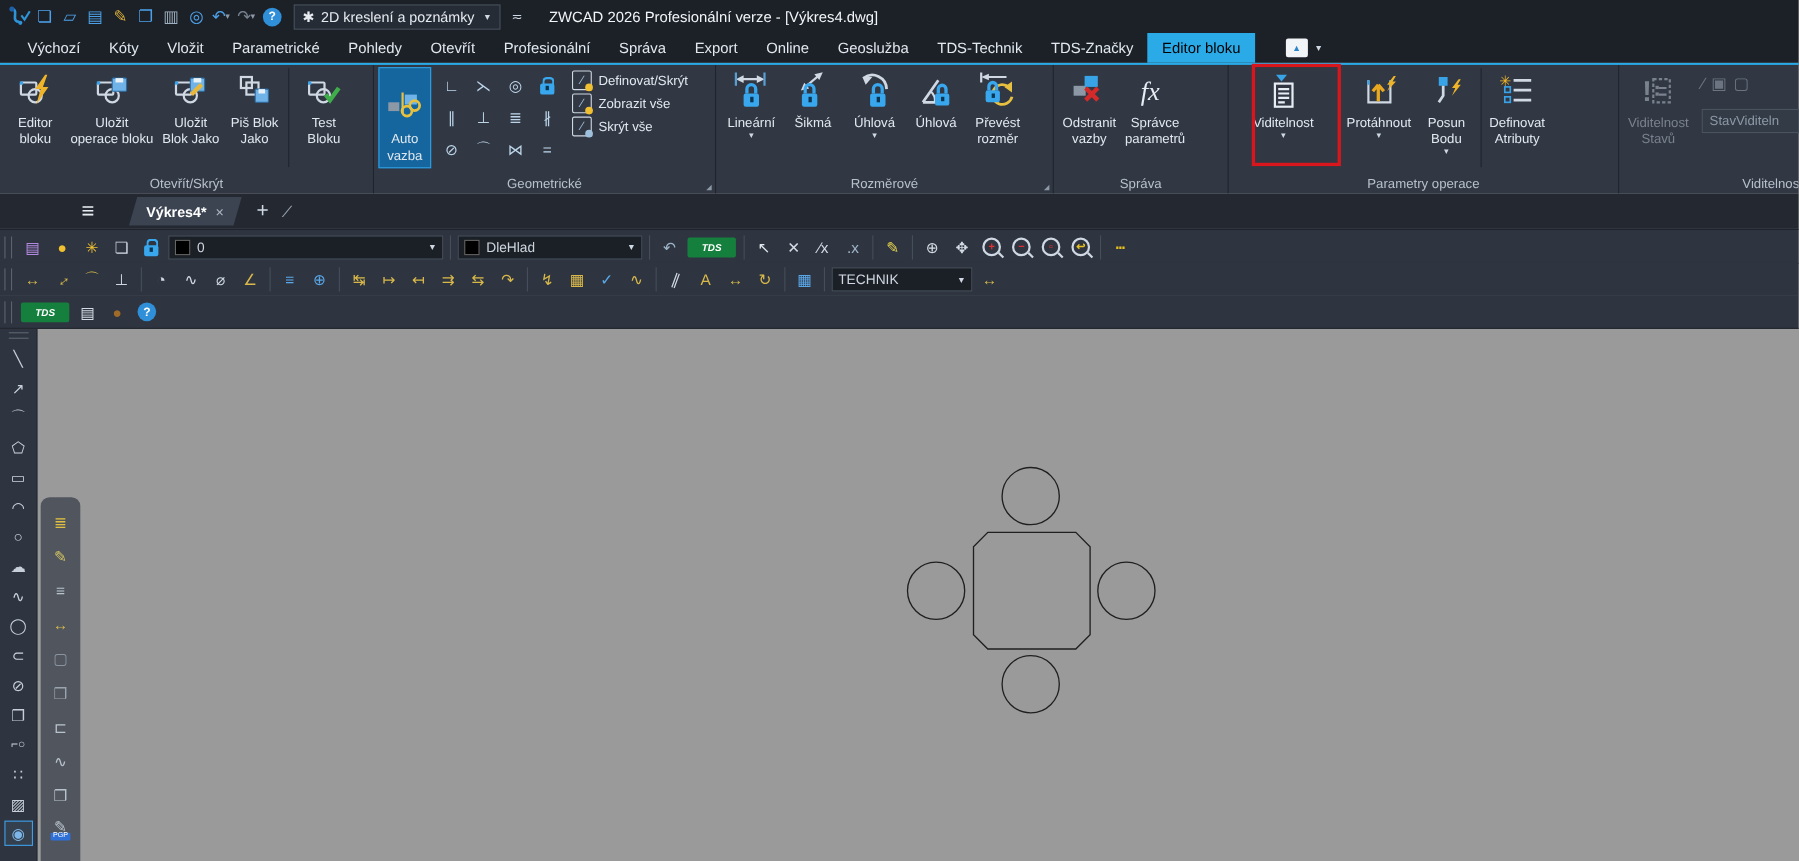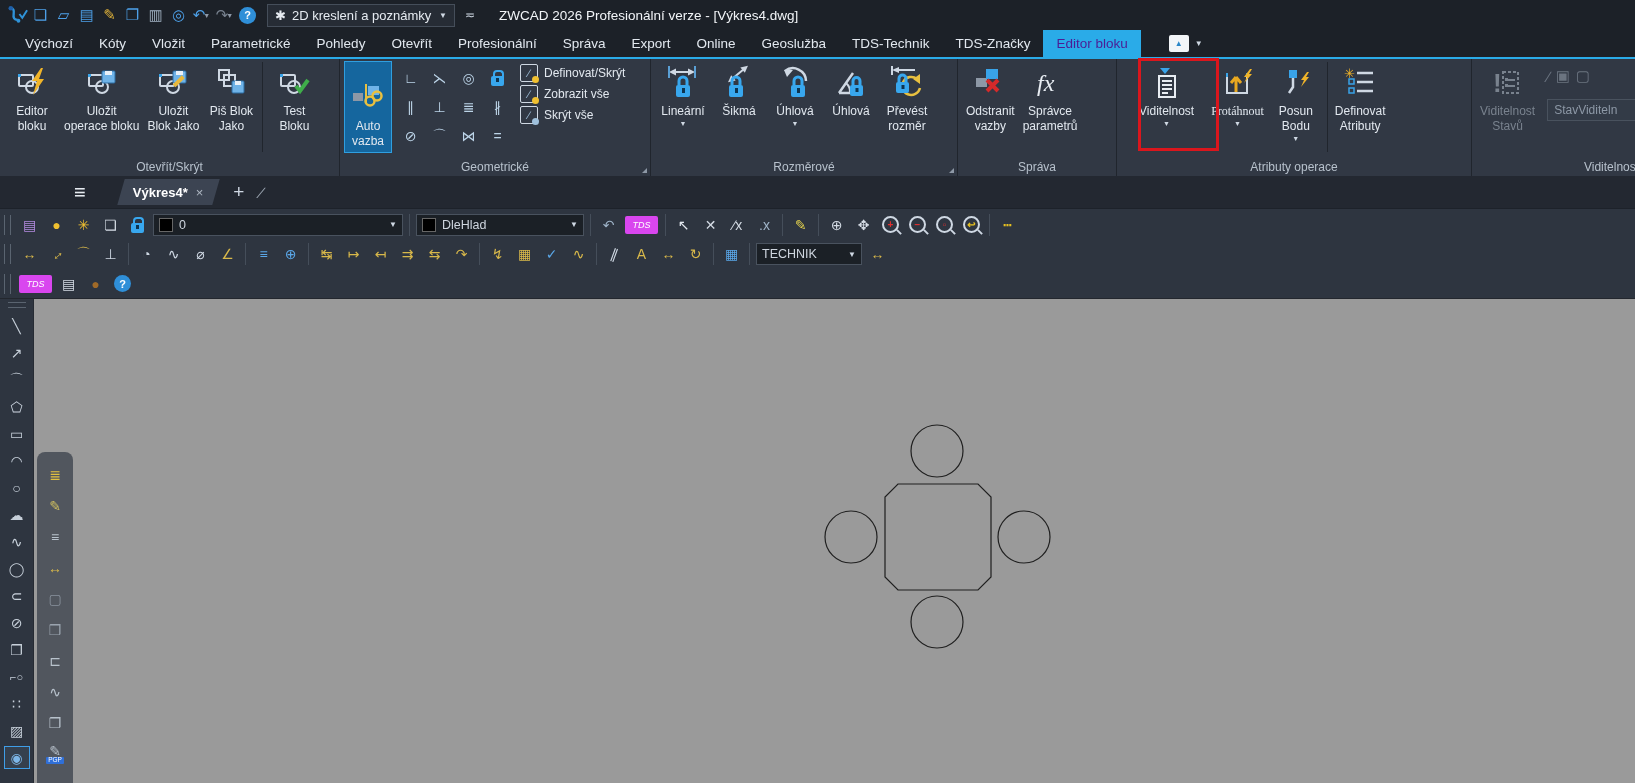--- a/index.html
+++ b/index.html
@@ -18,21 +18,21 @@
   .ws-box{display:flex;align-items:center;gap:6px;background:#262c35;border:1px solid #454e5a;
           height:23px;padding:0 7px;margin-left:8px;color:#e6ebf1;font-size:13px;width:188px;box-sizing:border-box}
   .ws-box .gear{color:#e6ebf1;font-size:13px}
   .ws-box .wsarrow{margin-left:auto;font-size:8px;color:#cfd8e3}
   .tb-extra{color:#cfd8e3;font-size:12px;margin-left:6px;width:18px;text-align:center}
   .title-text{color:#f2f5f8;font-size:13.5px;margin-left:20px;white-space:nowrap}
   
   .tabrow{position:absolute;top:30px;left:0;right:0;height:27px;background:#1c2128;
           display:flex;align-items:stretch;z-index:20;padding-left:12px}
   .rtab{padding:0 13px;font-size:13.5px;color:#e2e8ef;display:flex;align-items:center;cursor:default;white-space:nowrap}
-  .rtab.active{background:#2aabe8;color:#4c1d95}
+  .rtab.active{background:#2aabe8;color:#000000}
   .collapse-btn{width:20px;height:17px;background:#f2f5f8;border-radius:2px;margin:5px 0 0 28px;
                 display:flex;align-items:center;justify-content:center;font-size:8px;color:#2a86c8}
   .collapse-arrow{color:#cfd8e3;font-size:8px;margin:9px 0 0 6px}
   
   .ribbon{position:absolute;top:57px;left:0;right:0;height:119px;background:#313844;
           border-top:2px solid #2aabe8;box-sizing:border-box;display:flex;z-index:15;overflow:hidden}
   .rgroup{position:relative;height:100%;border-right:1px solid #20252d;box-sizing:border-box;flex:none}
   .rlabel{position:absolute;bottom:2px;left:0;right:0;text-align:center;font-size:12px;color:#b7c1cc;white-space:nowrap}
   .rbody{display:flex;align-items:flex-start;padding:2px 4px;height:94px}
   .rbtn{display:flex;flex-direction:column;align-items:center;color:#e2e8ef;font-size:12px;
@@ -80,22 +80,22 @@
   .tb3{top:269px;height:29px;border-bottom:1px solid #23272e}
   .tbtn{width:25px;height:22px;display:flex;align-items:center;justify-content:center;
         font-size:14px;margin:0 1px;color:#cfd8e3;flex:none}
   .tsep{width:1px;height:22px;background:#454e5a;margin:0 4px;flex:none}
   .grip{width:5px;height:20px;border-left:1px solid #5a6470;border-right:1px solid #5a6470;margin:0 5px 0 2px;flex:none}
   .combo{height:22px;background:#1b2026;border:1px solid #49525e;display:flex;align-items:center;
          padding:0 5px;box-sizing:border-box;margin:0 2px;flex:none}
   .combo .swatch{width:12px;height:12px;border:1px solid #666;margin-right:6px;flex:none}
   .combo .cv{color:#cfd6df;font-size:12.5px;white-space:nowrap;overflow:hidden}
   .combo .ca{margin-left:auto;font-size:8px;color:#cfd8e3;padding-left:6px}
-  .badge-tds{background:#d946ef;color:#fff;font-size:9px;font-weight:normal;font-style:italic;
-             width:33px;height:18px;display:flex;align-items:center;justify-content:center;
+  .badge-tds{background:#15803d;color:#fff;font-size:9px;font-weight:bold;font-style:italic;
+             width:44px;height:18px;display:flex;align-items:center;justify-content:center;
              border-radius:2px;margin:0 3px;flex:none}
   .mag{position:relative;width:13px;height:13px;border:2px solid #cfd8e3;border-radius:50%;display:inline-block}
   .mag:after{content:"";position:absolute;width:6px;height:2px;background:#cfd8e3;
              transform:rotate(45deg);right:-5px;bottom:-2px}
   .mag b{position:absolute;inset:0;display:flex;align-items:center;justify-content:center;
          font-size:10px;font-weight:bold;line-height:1}
   
   .canvas{position:absolute;top:298px;left:0;right:0;bottom:0;background:#9a9a9a;z-index:1}
   #draw{position:absolute;top:0;left:0;z-index:2;pointer-events:none}
   .ltool{position:absolute;top:298px;left:0;width:33px;bottom:0;background:#2e3540;
@@ -393,21 +393,21 @@
           <span class="ric">
             <svg width="36" height="36" viewBox="0 0 36 36">
               <polygon points="11,3 21,3 16,9" fill="#39a3e8"></polygon>
               <rect x="10" y="11" width="16" height="21" fill="none" stroke="#e8edf3" stroke-width="2"></rect>
               <path d="M13 16 h10 M13 20 h10 M13 24 h10 M13 28 h6" stroke="#e8edf3" stroke-width="2"></path>
             </svg>
           </span>
           <span>Viditelnost</span>
           <span class="dd">▼</span>
         </div>
-        <div class="rbtn" style="margin-left: 9px; font-family: Liberation Serif, serif;">
+        <div class="rbtn" style="margin-left: 22px;">
           <span class="ric">
             <svg width="36" height="36" viewBox="0 0 36 36">
               <path d="M8 8 v20 h20 v-20" fill="none" stroke="#cfd8e3" stroke-width="2"></path>
               <path d="M8 8 v4 M28 8 v4" stroke="#39a3e8" stroke-width="2"></path>
               <path d="M17 27 V12 M17 12 l-5 6 M17 12 l5 6" stroke="#e8a820" stroke-width="3" fill="none"></path>
               <polygon points="31,4 25,12 28,12 25,18 33,9 30,9 33,4" fill="#f0b429"></polygon>
             </svg>
           </span>
           <span>Protáhnout</span>
           <span class="dd">▼</span>
@@ -431,21 +431,21 @@
               <text x="2" y="13" font-size="13" fill="#f0b429">✳</text>
               <path d="M15 8 h16 M15 17 h16 M15 26 h16" stroke="#cfd8e3" stroke-width="2.5"></path>
               <rect x="7" y="14" width="5" height="5" fill="none" stroke="#39a3e8" stroke-width="1.5"></rect>
               <rect x="7" y="23" width="5" height="5" fill="none" stroke="#39a3e8" stroke-width="1.5"></rect>
             </svg>
           </span>
           <span>Definovat</span>
           <span>Atributy</span>
         </div>
       </div>
-      <div class="rlabel">Atributy operace</div>
+      <div class="rlabel">Parametry operace</div>
     </div>
     <div class="rgroup" style="width: 280px;">
       <div class="rbody">
         <div class="rbtn disabled">
           <span class="ric">
             <svg width="36" height="36" viewBox="0 0 36 36">
               <text x="3" y="27" font-size="26" font-weight="bold" fill="#79828e">!</text>
               <rect x="13" y="7" width="15" height="21" fill="none" stroke="#79828e" stroke-width="2" stroke-dasharray="3 2"></rect>
               <path d="M18 15 h7 M18 21 h7" stroke="#79828e" stroke-width="2"></path>
               <rect x="15" y="13" width="3" height="3" fill="#79828e"></rect>
@@ -561,21 +561,21 @@
     <span class="tbtn" style="color: rgb(90, 167, 232);">✓</span>
     <span class="tbtn" style="color: rgb(216, 184, 74);">∿</span>
     <span class="tsep"></span>
     <span class="tbtn" style="color: rgb(207, 216, 227); transform: rotate(20deg);">∥</span>
     <span class="tbtn" style="color: rgb(216, 184, 74);">A</span>
     <span class="tbtn" style="color: rgb(216, 184, 74);">↔</span>
     <span class="tbtn" style="color: rgb(216, 184, 74);">↻</span>
     <span class="tsep"></span>
     <span class="tbtn" style="color: rgb(90, 167, 232);">▦</span>
     <span class="tsep"></span>
-    <span class="combo" style="width: 106px;">
+    <span class="combo" style="width: 128px;">
       <span class="cv">TECHNIK</span>
       <span class="ca">▼</span>
     </span>
     <span class="tbtn" style="color: rgb(216, 184, 74);">↔</span>
   </div>
 <div class="tb tb3" id="tb3">
     <span class="grip"></span>
     <span class="badge-tds">TDS</span>
     <span class="tbtn" style="color: rgb(212, 219, 228);">▤</span>
     <span class="tbtn" style="color: rgb(160, 106, 40);">●</span>

